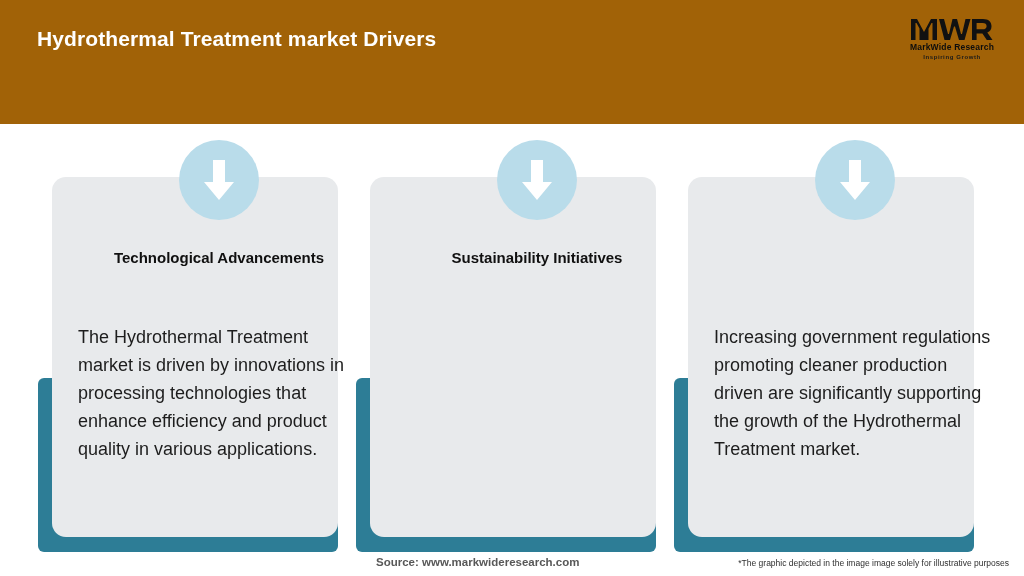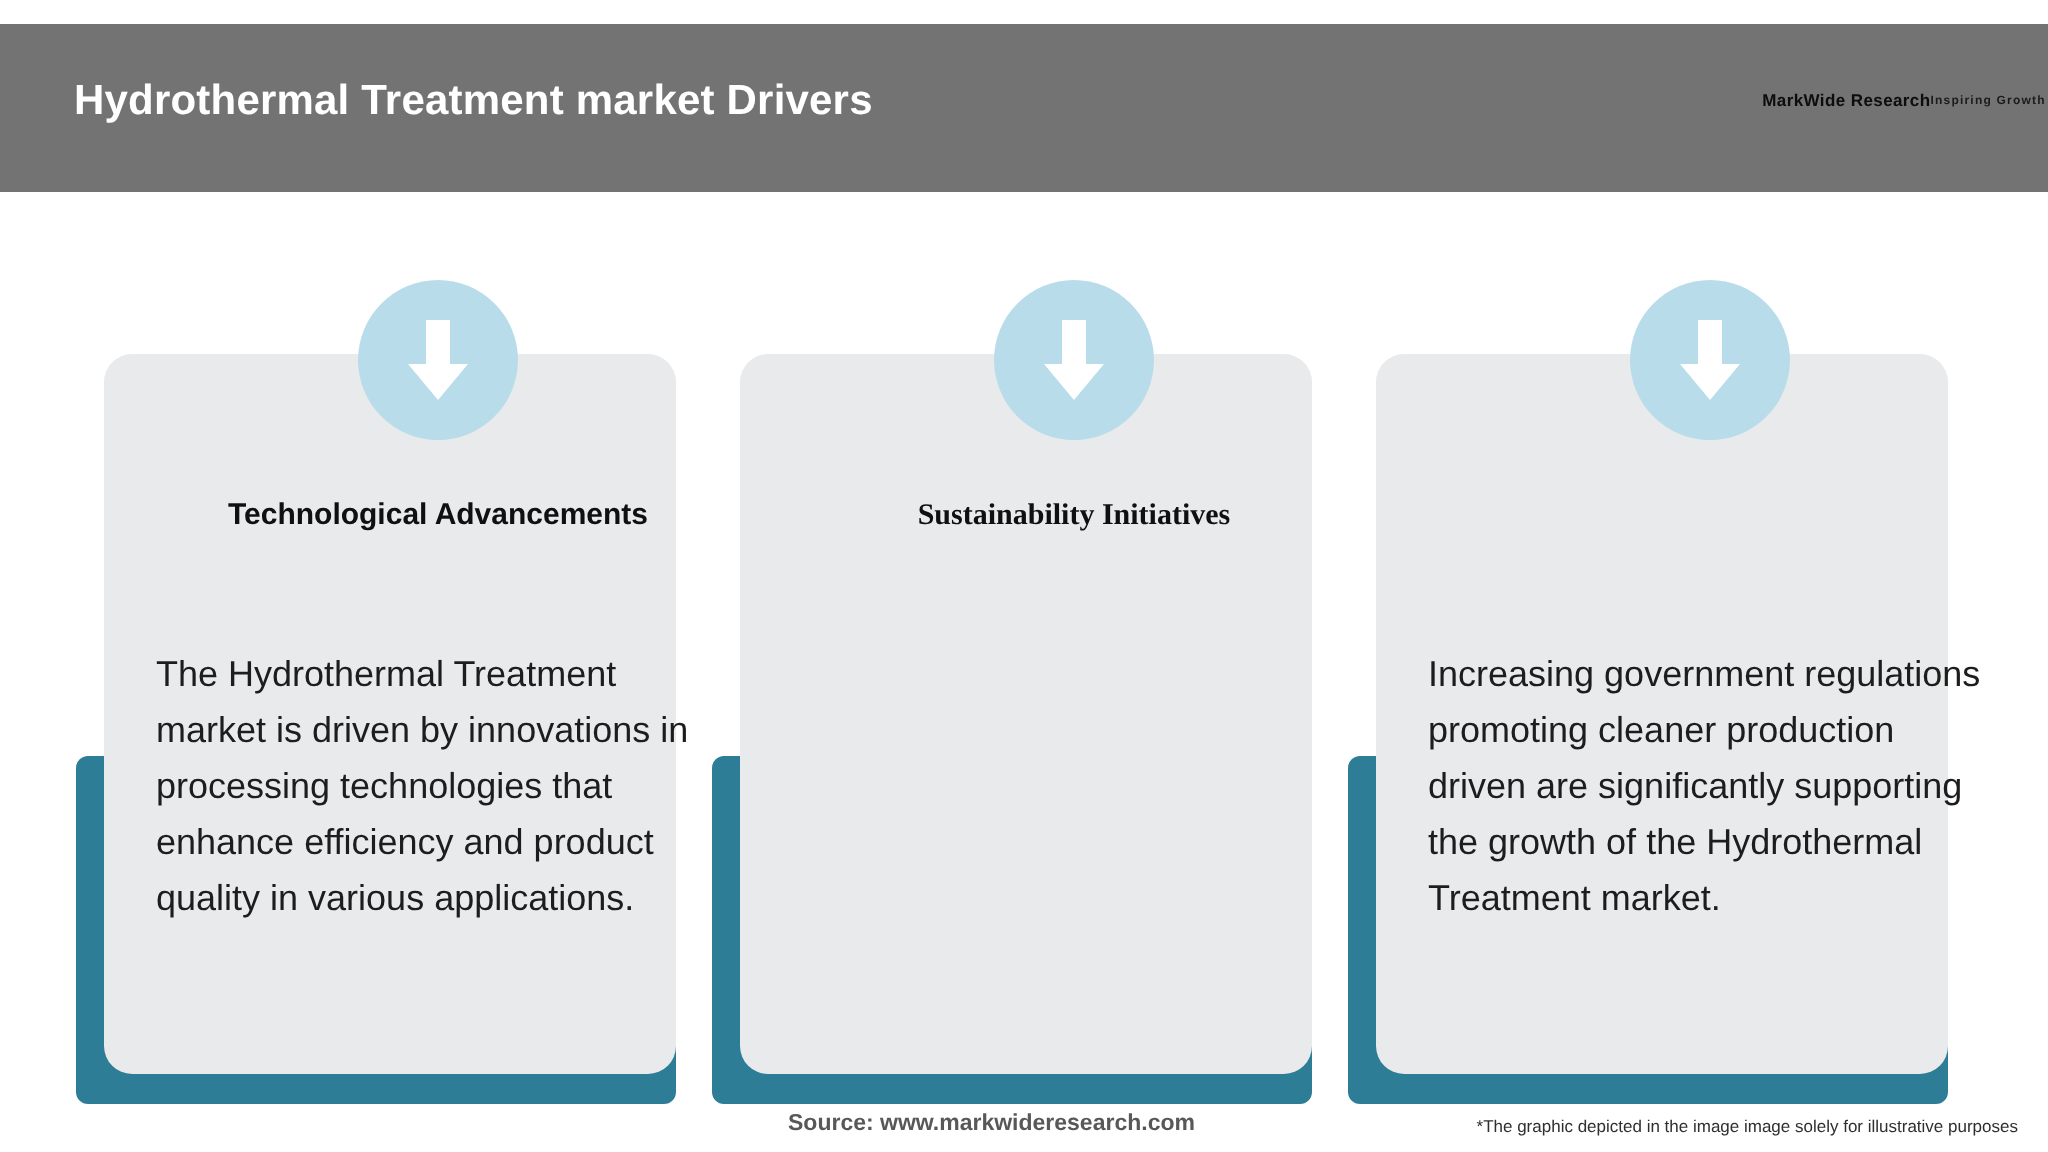--- a/index.html
+++ b/index.html
@@ -6,35 +6,35 @@
   body{
     width:1024px;height:576px;
     background:#ffffff;
     font-family:"Liberation Sans", sans-serif;
     overflow:hidden;
     position:relative;
   }
 
   
   .header{
-    position:absolute;left:0;top:12px;width:1024px;height:84px;
-    background:#737373;
+    position:absolute;left:0;top:0;width:1024px;height:124px;
+    background:#a16207;
   }
   .header-title{
     position:absolute;left:37px;top:27px;
     font-size:21px;font-weight:bold;color:#ffffff;
     letter-spacing:.1px;
     white-space:nowrap;
   }
 
   
   .logo{
     position:absolute;right:20px;top:10px;
     width:104px;height:56px;
-    display:flex;flex-direction:row;align-items:center;justify-content:center;
+    display:flex;flex-direction:column;align-items:center;justify-content:center;
   }
   .logo-mark{display:block;}
   .logo-name{
     font-size:8.5px;font-weight:bold;color:#0d0d0d;
     letter-spacing:.2px;line-height:1;margin-top:1px;
     white-space:nowrap;
   }
   .logo-tag{
     font-size:6px;font-weight:bold;color:#1b1b1b;
     letter-spacing:.6px;line-height:1;margin-top:2px;
@@ -42,21 +42,21 @@
   }
 
   
   .cards{
     position:absolute;left:0;top:102px;width:1024px;height:440px;
   }
   .card-wrap{
     position:absolute;top:0;width:286px;height:440px;padding-left:48px;
   }
   .card-wrap.c0{left:52px;}
-  .card-wrap.c1{left:370px;font-family:Liberation Serif, serif;}
+  .card-wrap.c1{left:370px;}
   .card-wrap.c2{left:688px;}
 
   
   .card-backing{
     position:absolute;
     left:-14px;top:276px;
     width:300px;height:174px;
     background:#2d7d96;
     border-radius:6px;
   }
@@ -88,21 +88,21 @@
   }
   .card-body{
     position:absolute;left:26px;right:22px;top:222px;
     font-size:18px;color:#1d1d1d;
     line-height:1.55;
     text-align:left;
   }
 
   
   .source{
-    position:absolute;left:394px;top:556px;
+    position:absolute;left:376px;top:556px;
     font-size:11.5px;font-weight:bold;color:#585858;
     white-space:nowrap;
   }
   .disclaimer{
     position:absolute;right:15px;top:558px;
     font-size:8.5px;color:#2f2f2f;
     white-space:nowrap;
   }
 </style>
 </head>

